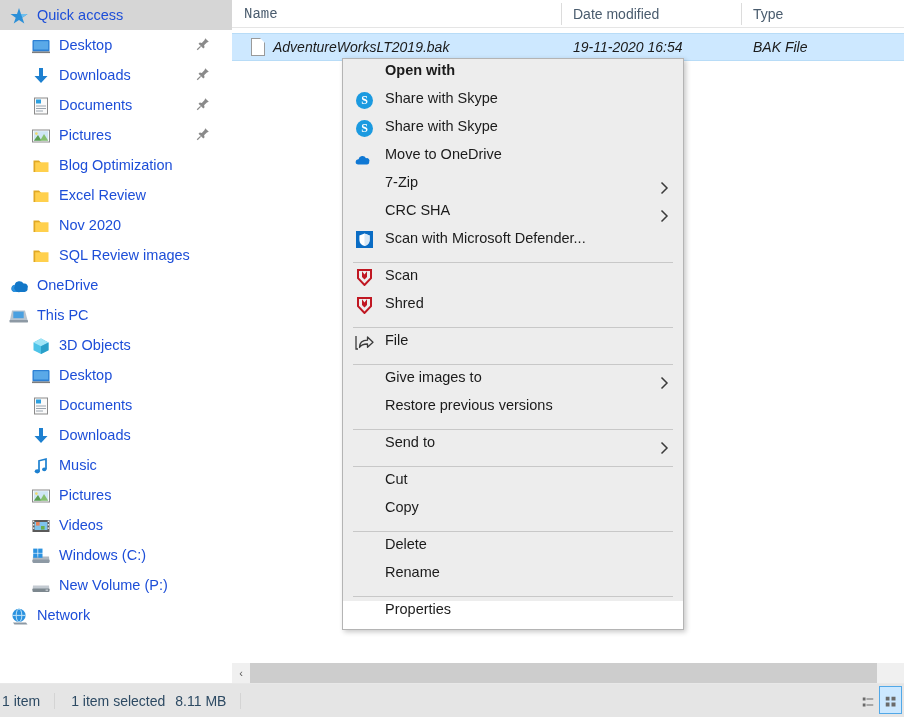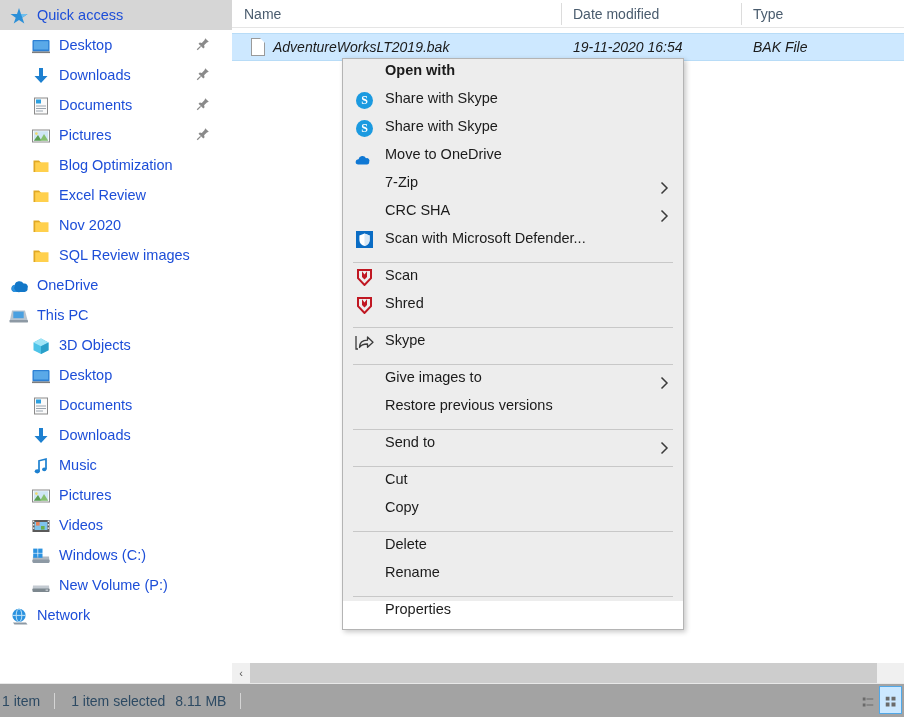--- a/index.html
+++ b/index.html
@@ -141,21 +141,21 @@
     left: 18px; top: 0;
     width: 627px; height: 20px;
     background: #cdcdcd;
   }
 
   
   #status-bar {
     position: absolute;
     left: 0; top: 683px;
     width: 904px; height: 34px;
-    background: #a3a3a3;
+    background: #e5e5e5;
     border-top: 1px solid #e8e8e8;
     display: flex;
     align-items: center;
     font-size: 14px;
     color: #2d4a63;
   }
   .status-seg { padding: 0 0 0 2px; white-space: nowrap; }
   .status-div {
     width: 1px; height: 16px;
     background: #d4d4d4;
@@ -500,21 +500,21 @@
             <line x1="3.4" y1="9.4" x2="16.6" y2="9.4" stroke="#bfe2f7" stroke-width="1"></line>
             <path d="M4 16.5 H17 L18.5 18.4 H5.4 Z" fill="#8d99a4"></path>
           </svg>
         </span>
         <span class="nav-label">Network</span>
       </div>
     </div>
 
   <div id="list-pane">
     <div id="col-header">
-        <div class="col-head" style="left: 0px; width: 329px;">Name</div>
+        <div class="col-head" style="left: 0px; width: 329px; font-family: Liberation Mono, monospace;">Name</div>
         <div class="col-head" style="left: 329px; width: 180px;">Date modified</div>
         <div class="col-sep" style="left: 329px;"></div>
         <div class="col-head" style="left: 509px; width: 163px;">Type</div>
         <div class="col-sep" style="left: 509px;"></div>
       </div>
     <div id="file-row">
         <div class="doc-ico"></div>
         <div class="cell" style="left: 0px; width: 329px; padding-left: 41px;">AdventureWorksLT2019.bak</div>
         <div class="cell" style="left: 329px; width: 180px; padding-left: 12px;">19-11-2020 16:54</div>
         <div class="cell" style="left: 509px; width: 163px; padding-left: 12px;">BAK File</div>
@@ -629,21 +629,21 @@
         <span class="mi-label">Shred</span>
       </div>
       <div class="menu-sep"></div>
       <div class="menu-item">
         <span class="mi-ico">
           <div class="ic-share"><svg width="19" height="17" viewBox="0 0 19 17">
               <path d="M1 2 V15 H3" fill="none" stroke="#3b3b3b" stroke-width="1.3"></path>
               <path d="M4.5 13.5 C4.5 8 8.5 6.2 12.5 6.2 V3 L18 8.2 L12.5 13.2 V10 C9 10 6 10.8 4.5 13.5 Z" fill="none" stroke="#3b3b3b" stroke-width="1.3" stroke-linejoin="round"></path>
             </svg></div>
         </span>
-        <span class="mi-label">Skype</span>
+        <span class="mi-label">File</span>
       </div>
       <div class="menu-sep"></div>
       <div class="menu-item">
         <span class="mi-ico"></span>
         <span class="mi-label">Give images to</span>
         <span class="mi-arrow">
           <svg width="9" height="14" viewBox="0 0 9 14">
             <path d="M1.5 1.5 L7 7 L1.5 12.5" fill="none" stroke="#3b3b3b" stroke-width="1.5"></path>
           </svg>
         </span>

